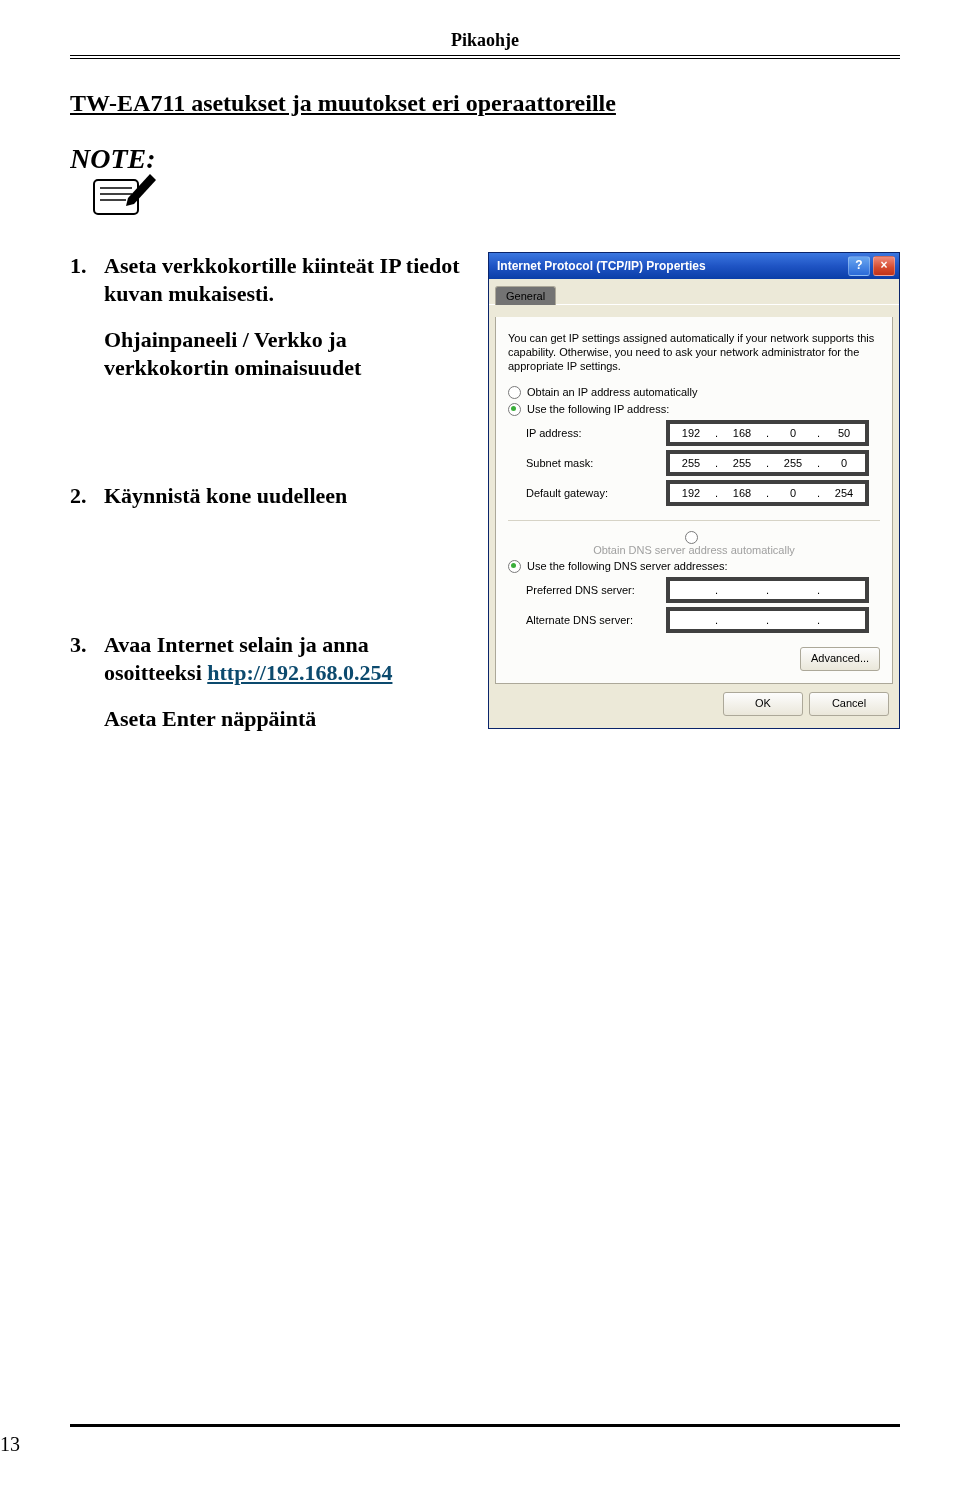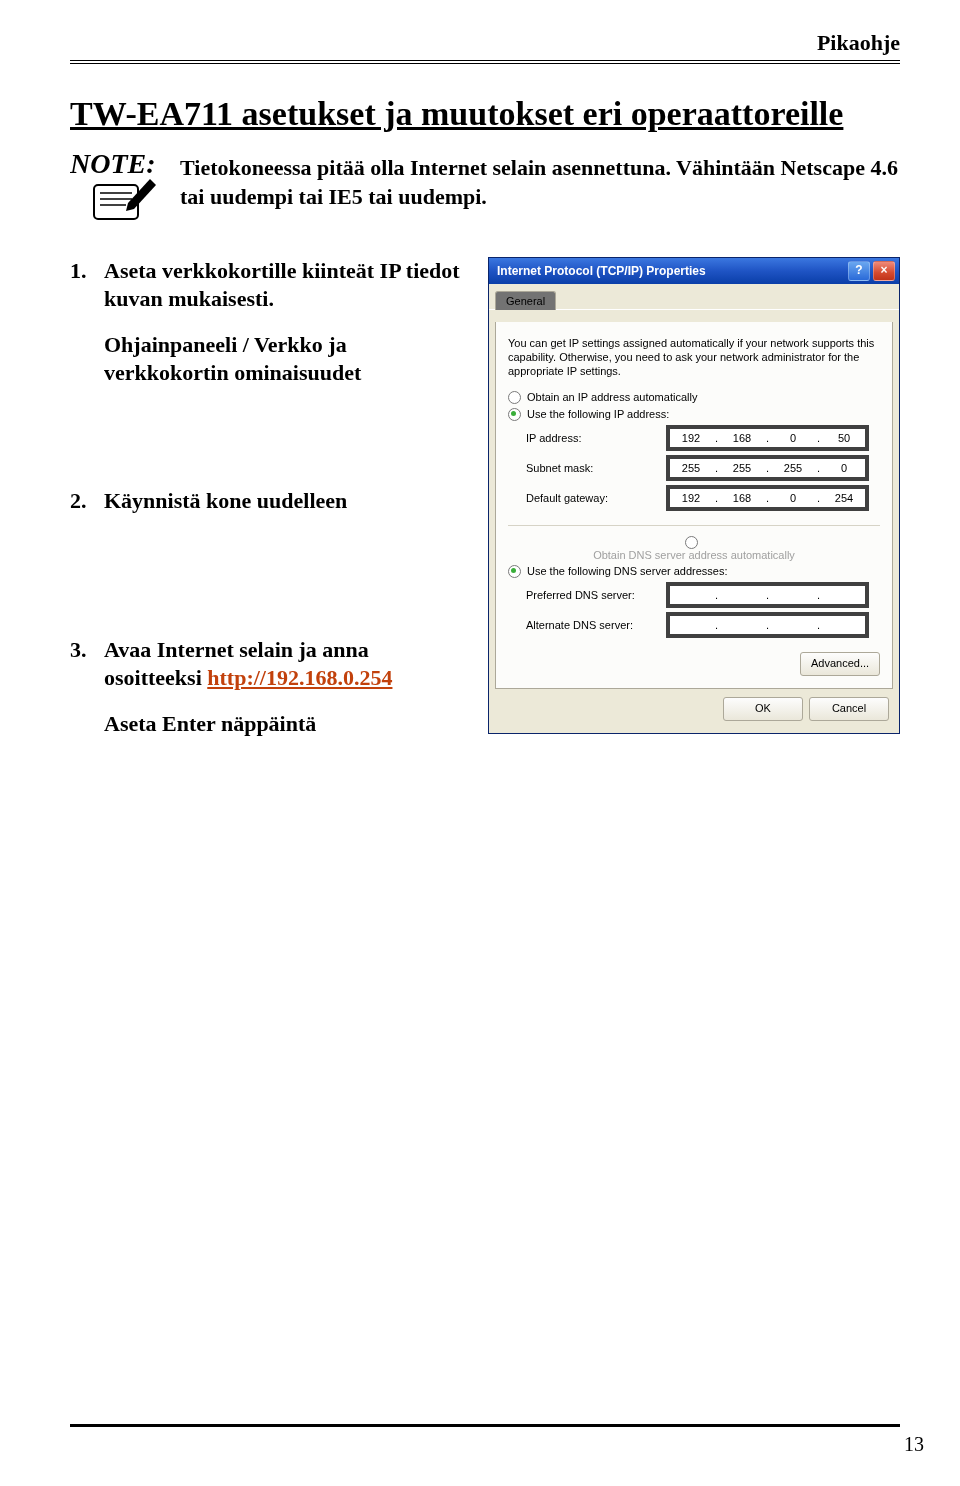--- a/index.html
+++ b/index.html
@@ -9,35 +9,35 @@
     background: #fff;
     width: 960px;
   }
   .page {
     padding: 30px 60px 30px 70px;
     box-sizing: border-box;
     position: relative;
     min-height: 1486px;
   }
   .header-right {
-    text-align: right;
-    font-weight: bold;
-    font-size: 22px;
+    text-align: center;
+    font-weight: bold;
+    font-size: 18px;
   }
   .double-rule {
     border-top: 4px double #000;
     margin-top: 4px;
     margin-bottom: 30px;
   }
   .main-title {
-    font-size: 34px;
+    font-size: 24px;
     font-weight: bold;
     line-height: 1.2;
     text-decoration: underline;
-    margin-bottom: 14px;
+    margin-bottom: 26px;
     font-family: "Bookman Old Style", serif;
   }
   .note-row {
     display: flex;
     align-items: flex-start;
     margin-bottom: 28px;
   }
   .note-icon {
     width: 110px;
     flex: 0 0 110px;
@@ -63,21 +63,21 @@
     font-family: "Bookman Old Style", serif;
     font-size: 22px;
     font-weight: bold;
     line-height: 1.28;
   }
   .step {
     margin-bottom: 42px;
   }
   .step-body { padding-left: 34px; }
   .step-sub { margin-top: 18px; }
-  .link { text-decoration: underline; color: #c2410c; }
+  .link { text-decoration: underline; color: #0c4a6e; }
   .right-col {
     flex: 0 0 412px;
   }
   .dialog {
     font-family: Tahoma, sans-serif;
     font-size: 11px;
     border: 1px solid #0a246a;
     background: #ece9d8;
     color: #000;
   }
@@ -197,21 +197,21 @@
   .footer-btns {
     display: flex;
     justify-content: flex-end;
     padding: 0 10px 12px 0;
   }
   .foot-rule {
     border-top: 3px solid #000;
     margin: 0 60px 6px 70px;
   }
   .pagenum {
-    text-align: right;
+    text-align: left;
     padding-right: 36px;
     font-size: 20px;
   }
   .page-footer {
     position: absolute;
     bottom: 30px;
     left: 0; right: 0;
   }
 </style>
 </head>
@@ -227,21 +227,20 @@
     <div class="note-icon">
       <svg width="100" height="76" viewBox="0 0 100 76">
         <text x="0" y="24" font-size="28" class="note-label">NOTE:</text>
         <rect x="24" y="36" width="44" height="34" rx="4" fill="none" stroke="#000" stroke-width="2"></rect>
         <line x1="30" y1="44" x2="62" y2="44" stroke="#000" stroke-width="1.5"></line>
         <line x1="30" y1="50" x2="62" y2="50" stroke="#000" stroke-width="1.5"></line>
         <line x1="30" y1="56" x2="56" y2="56" stroke="#000" stroke-width="1.5"></line>
         <path d="M58 54 L80 30 L86 36 L64 60 L56 62 Z" fill="#000"></path>
       </svg>
     </div>
-    <div class="note-text">Tietokoneessa pitää olla Internet selain asennettuna. Vähintään Netscape 4.6 tai uudempi tai IE5 tai uudempi.</div>
   </div>
 
   <div class="content-row">
     <div class="left-col">
 
       <div class="step">
         <div style="display:flex;">
           <div style="width:34px;">1.</div>
           <div style="flex:1;">Aseta verkkokortille kiinteät IP tiedot kuvan mukaisesti.</div>
         </div>

